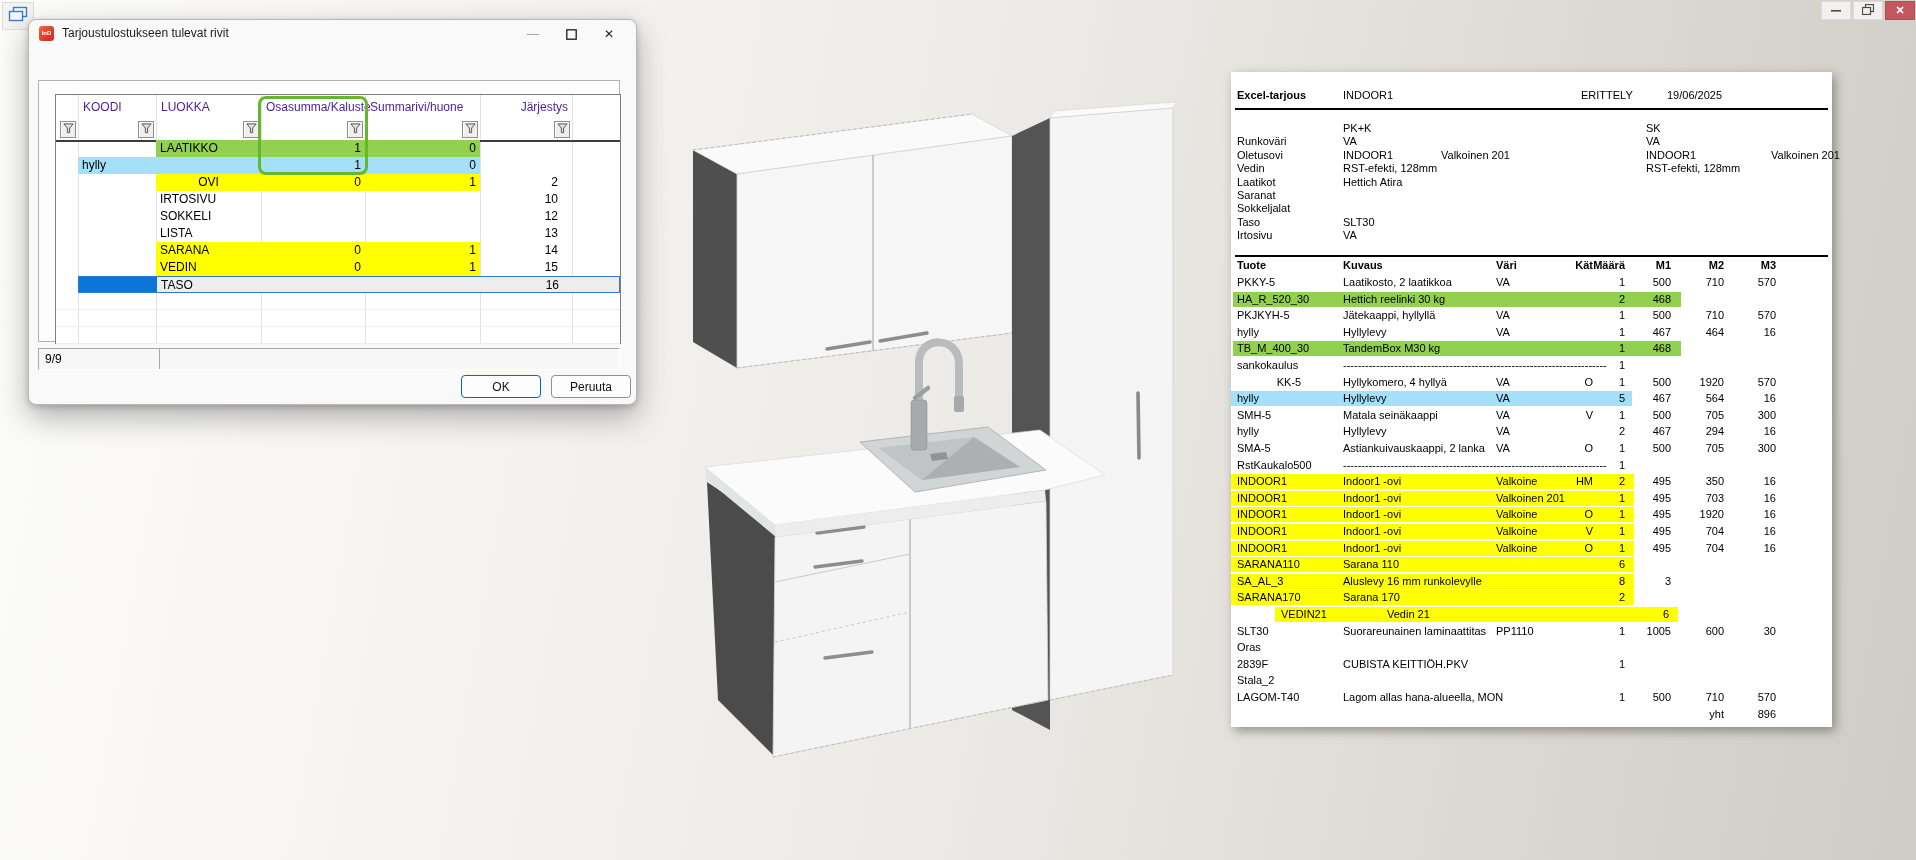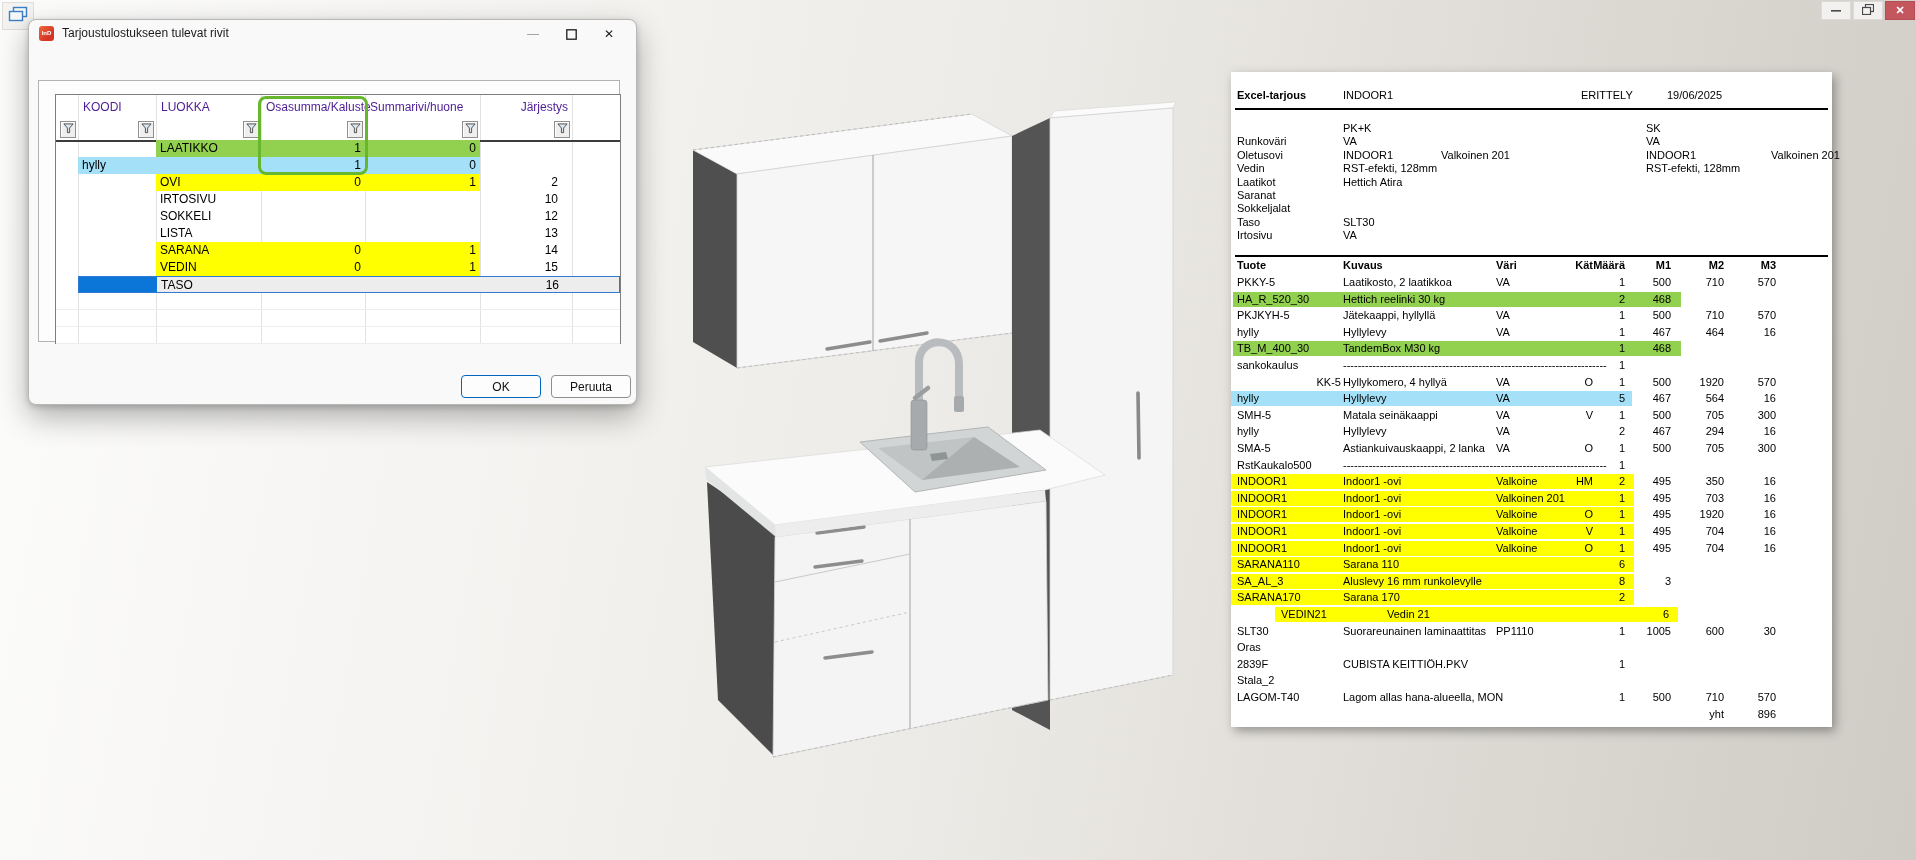--- a/index.html
+++ b/index.html
@@ -227,21 +227,21 @@
           <div class="r-cell" style="left: 112px; width: 152px; text-align: left;">TandemBox M30 kg</div>
           <div class="r-cell" style="left: 358px; width: 36px; text-align: right;">1</div>
           <div class="r-cell" style="left: 400px; width: 40px; text-align: right;">468</div>
         </div>
         <div class="rpt-row" style="top: 286px;">
           <div class="r-cell" style="left: 6px; width: 104px; text-align: left;">sankokaulus</div>
           <div class="r-cell" style="left: 112px; width: 152px; text-align: left;">------------------------------------------------------------------------</div>
           <div class="r-cell" style="left: 358px; width: 36px; text-align: right;">1</div>
         </div>
         <div class="rpt-row" style="top: 302.6px;">
-          <div class="r-cell" style="left: 6px; width: 104px; text-align: right;">KK-5</div>
+          <div class="r-cell" style="left: 6px; width: 104px; text-align: center;">KK-5</div>
           <div class="r-cell clip" style="left: 112px; width: 152px; text-align: left;">Hyllykomero, 4 hyllyä</div>
           <div class="r-cell" style="left: 265px; width: 72px; text-align: left;">VA</div>
           <div class="r-cell" style="left: 330px; width: 32px; text-align: right;">O</div>
           <div class="r-cell" style="left: 358px; width: 36px; text-align: right;">1</div>
           <div class="r-cell" style="left: 400px; width: 40px; text-align: right;">500</div>
           <div class="r-cell" style="left: 447px; width: 46px; text-align: right;">1920</div>
           <div class="r-cell" style="left: 499px; width: 46px; text-align: right;">570</div>
         </div>
         <div class="rpt-row" style="top: 319.2px;">
           <div class="rpt-hl" style="left: 0px; width: 401px; background: rgb(164, 225, 248);"></div>
@@ -474,21 +474,21 @@
             </div>
             <div class="dlg-row" style="top: 62px;">
               <div class="dlg-cell " style="left: 22px; width: 78px; background: rgb(164, 225, 248);">hylly</div>
               <div class="dlg-cell " style="left: 100px; width: 105px; background: rgb(164, 225, 248);"></div>
               <div class="dlg-cell num" style="left: 205px; width: 104px; background: rgb(164, 225, 248);">1</div>
               <div class="dlg-cell num" style="left: 309px; width: 115px; background: rgb(164, 225, 248);">0</div>
               <div class="dlg-cell num" style="left: 424px; width: 92px; padding-right: 14px;"></div>
             </div>
             <div class="dlg-row" style="top: 79px;">
               <div class="dlg-cell " style="left: 22px; width: 78px;"></div>
-              <div class="dlg-cell " style="left: 100px; width: 105px; background: rgb(255, 255, 0);">OVI</div>
+              <div class="dlg-cell " style="left: 100px; width: 105px; background: rgb(255, 255, 0); text-align: center;">OVI</div>
               <div class="dlg-cell num" style="left: 205px; width: 104px; background: rgb(255, 255, 0);">0</div>
               <div class="dlg-cell num" style="left: 309px; width: 115px; background: rgb(255, 255, 0);">1</div>
               <div class="dlg-cell num" style="left: 424px; width: 92px; padding-right: 14px;">2</div>
             </div>
             <div class="dlg-row" style="top: 96px;">
               <div class="dlg-cell " style="left: 22px; width: 78px;"></div>
               <div class="dlg-cell " style="left: 100px; width: 105px;">IRTOSIVU</div>
               <div class="dlg-cell num" style="left: 205px; width: 104px;"></div>
               <div class="dlg-cell num" style="left: 309px; width: 115px;"></div>
               <div class="dlg-cell num" style="left: 424px; width: 92px; padding-right: 14px;">10</div>
@@ -530,18 +530,21 @@
             </div>
             <div class="empty-row" style="top: 198px;"></div>
             <div class="empty-row" style="top: 215px;"></div>
             <div class="empty-row" style="top: 232px;"></div>
           </div>
         <div class="hl-outline"></div>
       </div>
     </div>
 
 
+    <div class="statusbar">
+      <div class="status-cell1">9/9</div>
+    </div>
 
     <button class="dlg-btn default" style="left:432px;">OK</button>
     <button class="dlg-btn" style="left:522px;">Peruuta</button>
   </section>
 
 </div>
 
 </body></html>

